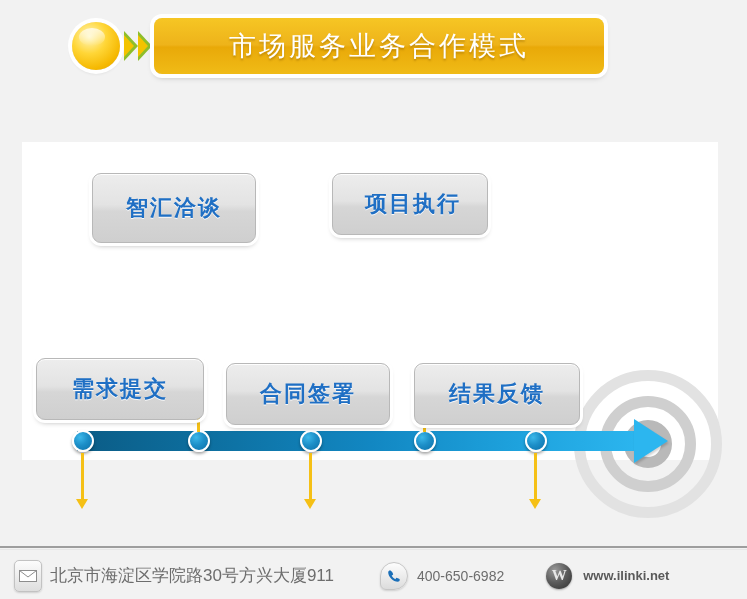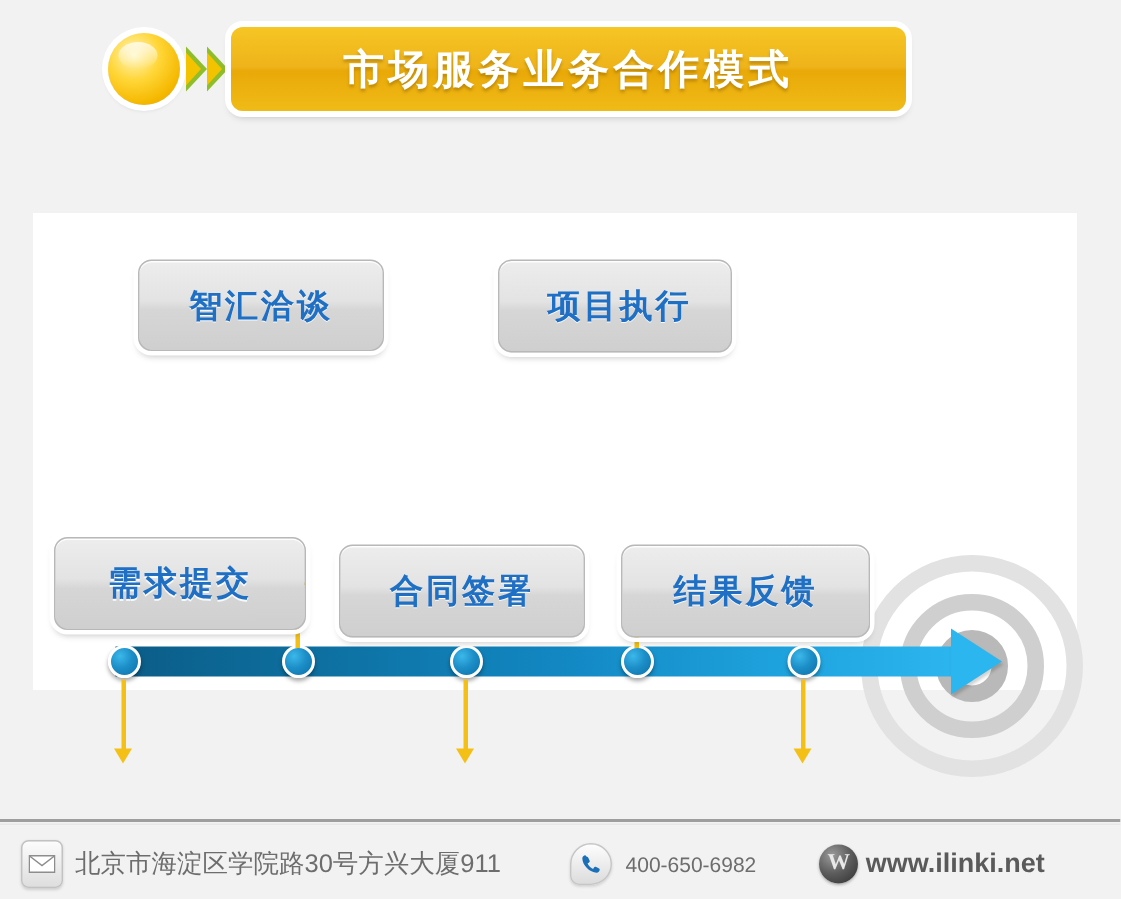--- a/index.html
+++ b/index.html
@@ -34,21 +34,21 @@
   }
   #chev1{left:52px;}
   #chev2{left:66px;}
   #banner-bar{
     position:absolute;left:82px;top:0;width:450px;height:56px;border-radius:8px;
     background:linear-gradient(180deg,#f6c624 0%,#eeb31a 48%,#e9a908 52%,#f0bb17 100%);
     box-shadow:0 0 0 4px #ffffff, 0 3px 6px rgba(0,0,0,.28);
     display:flex;align-items:center;justify-content:center;
   }
   #banner-title{
-    color:#ffffff;font-size:27px;font-weight:bold;letter-spacing:3px;
+    color:#ffffff;font-size:27px;font-weight:normal;letter-spacing:3px;
     text-shadow:0 2px 2px rgba(140,95,0,.45);
   }
 
   
   #panel{
     position:absolute;left:22px;top:142px;width:696px;height:318px;background:#ffffff;
   }
 
   
   #target{position:absolute;left:552px;top:228px;width:148px;height:148px;}
@@ -124,21 +124,21 @@
   }
   #footer-phone{margin-left:9px;color:#6d6d6d;font-size:14px;white-space:nowrap;}
   #web-icon{
     width:26px;height:26px;margin-left:42px;border-radius:50%;
     background:radial-gradient(circle at 34% 28%, #9a9a9a 0%, #5c5c5c 48%, #2e2e2e 100%);
     box-shadow:0 1px 2px rgba(0,0,0,.3);
     display:flex;align-items:center;justify-content:center;
     color:#e8e8e8;font-size:15px;font-weight:bold;font-family:"Liberation Serif",serif;
   }
   #footer-site{
-    margin-left:5px;color:#5a5a5a;font-size:18px;font-weight:bold;white-space:nowrap;
+    margin-left:11px;color:#5a5a5a;font-size:13px;font-weight:bold;white-space:nowrap;
   }
 </style>
 </head>
 <body>
 
 <div id="banner">
   <div id="banner-sphere"></div>
   <div class="chev" id="chev1"></div>
   <div class="chev" id="chev2"></div>
   <div id="banner-bar">
@@ -171,21 +171,21 @@
 
   <div class="conn" style="left:287px;top:311px;height:48px;"></div>
   <div class="conn-head down" style="left:282px;top:357px;"></div>
 
   <div class="conn" style="left:401px;top:245px;height:45px;"></div>
   <div class="conn-head up" style="left:396px;top:238px;"></div>
 
   <div class="conn" style="left:512px;top:311px;height:48px;"></div>
   <div class="conn-head down" style="left:507px;top:357px;"></div>
 
-  <div class="pbox" style="left:70px;top:31px;width:164px;height:61px;">
+  <div class="pbox" style="left:70px;top:31px;width:164px;height:70px;">
     <span>智汇洽谈</span>
   </div>
   <div class="pbox" style="left:310px;top:31px;width:156px;height:62px;padding-left:6px;">
     <span>项目执行</span>
   </div>
 
   <div class="pbox" style="left:14px;top:216px;width:168px;height:62px;">
     <span>需求提交</span>
   </div>
   <div class="pbox" style="left:392px;top:221px;width:166px;height:62px;">

